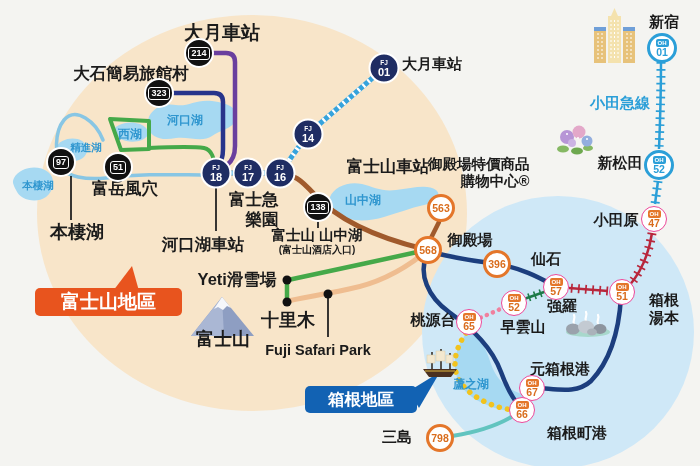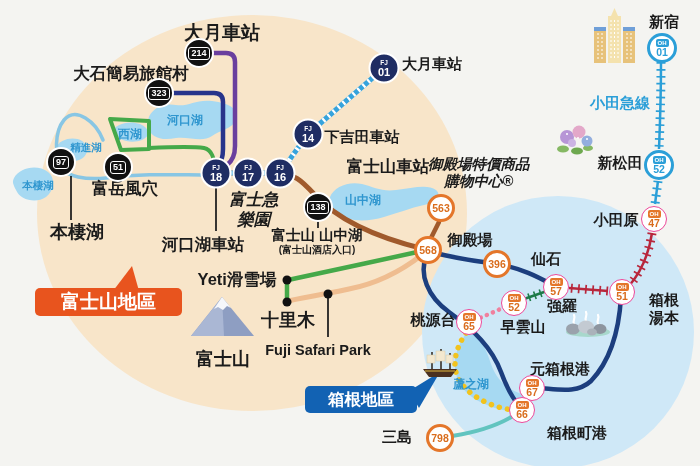--- a/index.html
+++ b/index.html
@@ -2,21 +2,21 @@
 <html><head>
 <meta charset="utf-8">
 <style>
   html,body{margin:0;padding:0;background:#f4f4f1;}
   .map{position:relative;width:700px;height:466px;background:#f4f4f1;overflow:hidden;
        font-family:"Liberation Sans","DejaVu Sans",sans-serif;}
   .map svg.base{position:absolute;left:0;top:0;}
   
   .stn{position:absolute;transform:translate(-50%,-50%);color:#1b1b1b;font-weight:bold;
        white-space:pre-line;text-align:center;line-height:1.2;letter-spacing:0;}
-  .tl{transform:none;text-align:center;font-style:italic;}
+  .tl{transform:none;text-align:right;}
   .s19{font-size:19px}.s18{font-size:18px}.s17{font-size:16.5px}.s16{font-size:15px}
   .s15{font-size:14.5px}.s11{font-size:10px}
   .lake{position:absolute;transform:translate(-50%,-50%);color:#2f96cf;font-weight:bold;
         font-size:12px;white-space:nowrap;}
   .lake.sm{font-size:10.5px}
   .blue-text{color:#2b9fd8;}
   
   .badge-black{position:absolute;transform:translate(-50%,-50%);width:26px;height:26px;
      border-radius:50%;background:#111;border:2px solid #fff;display:flex;align-items:center;
      justify-content:center;box-sizing:content-box;}
@@ -175,27 +175,26 @@
   <div class="lake" style="left:471px;top:384px">蘆之湖</div>
 
   <div class="stn s19" style="left:222px;top:33px">大月車站</div>
   <div class="stn s17" style="left:131px;top:74px">大石簡易旅館村</div>
   <div class="stn s17" style="left:125px;top:189px">富岳風穴</div>
   <div class="stn s18" style="left:77px;top:233px">本棲湖</div>
   <div class="stn s17" style="left:203px;top:245px">河口湖車站</div>
   <div class="stn s17 tl" style="left:229px;top:190px">富士急
 樂園</div>
   <div class="stn s17" style="left:388px;top:167px">富士山車站</div>
-  <div class="stn s16" style="left:362px;top:137px">下吉田車站</div>
   <div class="stn s16" style="left:432px;top:64px">大月車站</div>
   <div class="stn s15" style="left:317px;top:236px">富士山 山中湖</div>
   <div class="stn s11" style="left:317px;top:250px">(富士山酒店入口)</div>
   <div class="stn s17" style="left:237px;top:280px">Yeti滑雪場</div>
   <div class="stn s18" style="left:288px;top:321px">十里木</div>
-  <div class="stn s18" style="left:223px;top:360px">富士山</div>
+  <div class="stn s18" style="left:223px;top:340px">富士山</div>
   <div class="stn s15" style="left:318px;top:351px">Fuji Safari Park</div>
   <div class="stn s16" style="left:664px;top:22px">新宿</div>
   <div class="stn s16 blue-text" style="left:620px;top:103px">小田急線</div>
   <div class="stn s16" style="left:620px;top:163px">新松田</div>
   <div class="stn s16" style="left:616px;top:220px">小田原</div>
   <div class="stn s15 tl" style="left:428px;top:156px">御殿場特價商品
 購物中心®</div>
   <div class="stn s16" style="left:470px;top:240px">御殿場</div>
   <div class="stn s16" style="left:546px;top:259px">仙石</div>
   <div class="stn s16" style="left:562px;top:306px">強羅</div>

